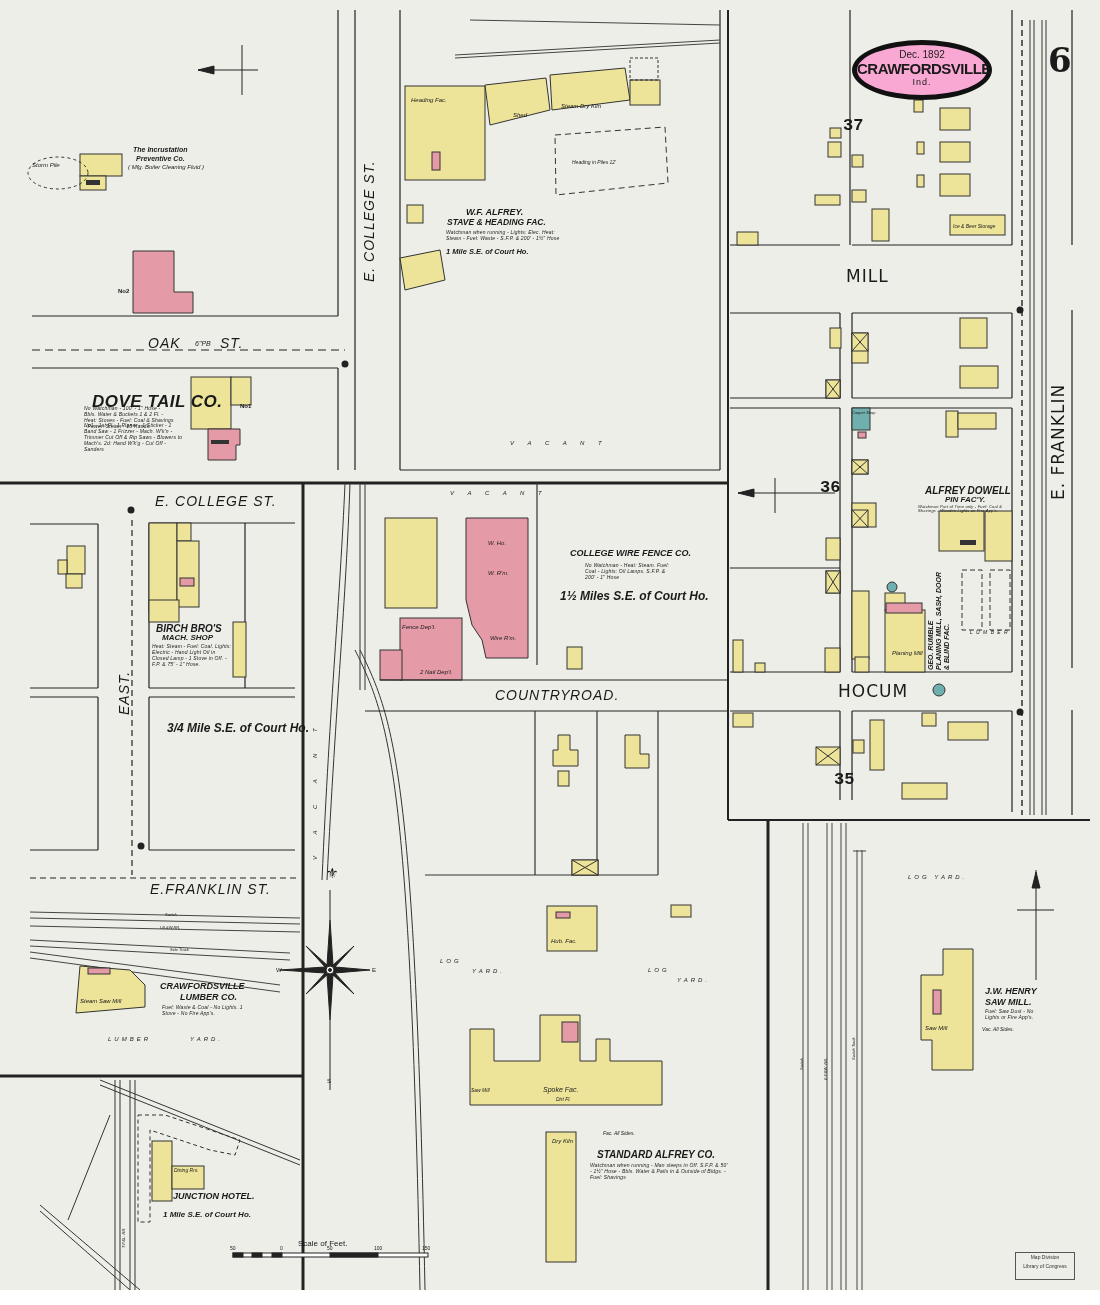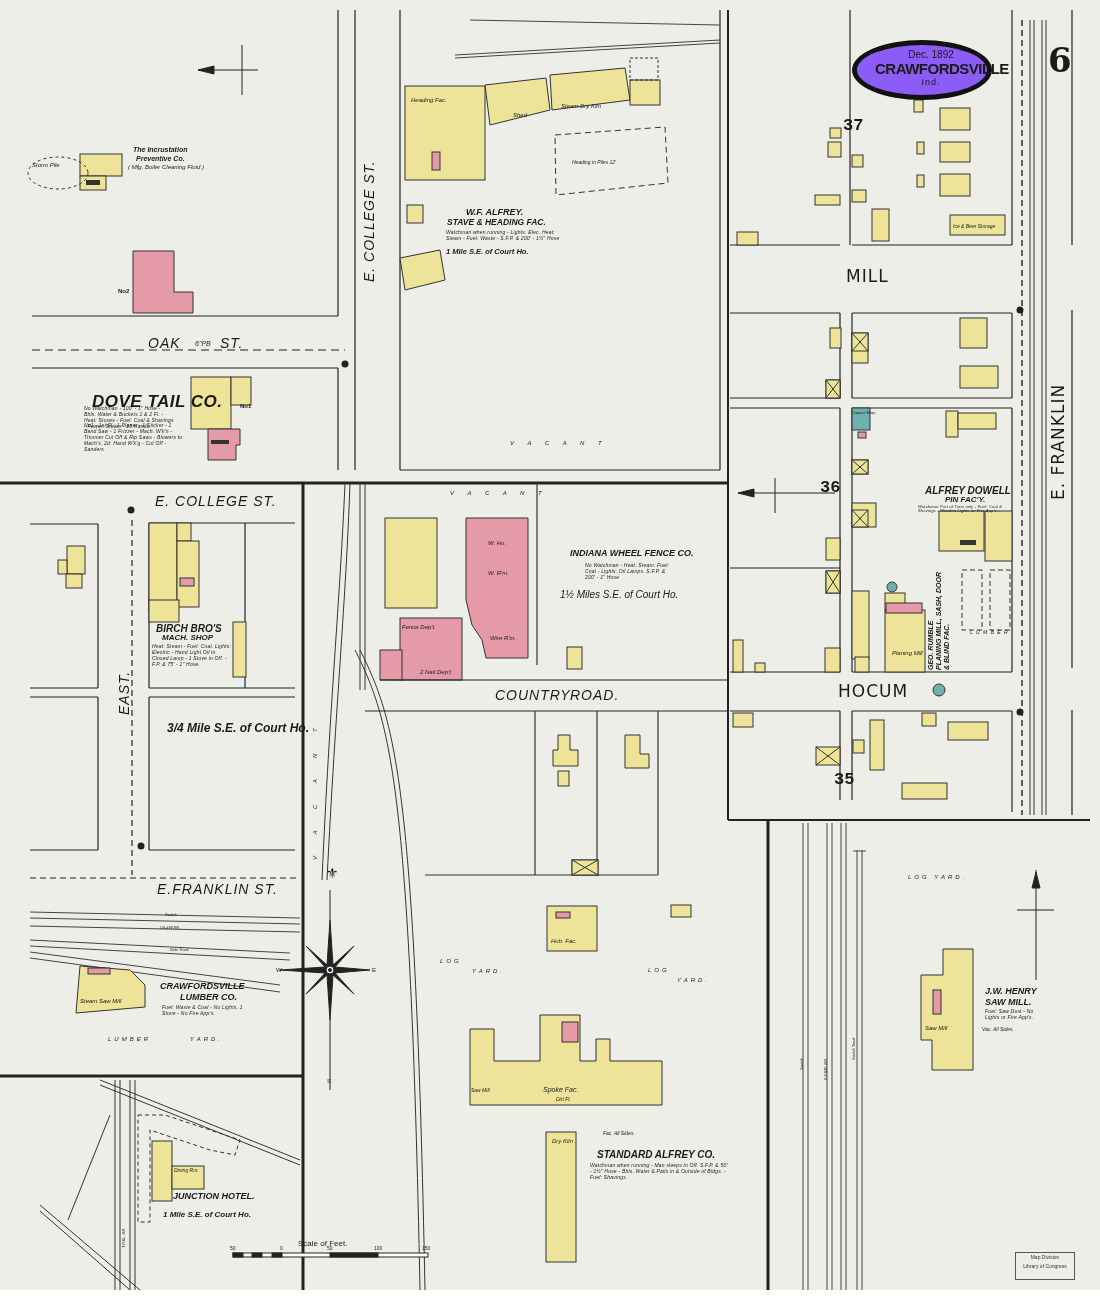--- a/index.html
+++ b/index.html
@@ -9,21 +9,21 @@
   svg.map{position:absolute;left:0;top:0;}
   .lbl{position:absolute;white-space:nowrap;font-style:italic;font-family:"Liberation Sans",sans-serif;color:#1a1a1a;line-height:1;}
   .street{font-style:italic;font-size:14px;letter-spacing:1px;}
   .bigstreet{font-style:normal;font-size:17px;letter-spacing:1px;font-family:"DejaVu Sans",sans-serif;}
   .company{font-size:17px;font-weight:bold;letter-spacing:.5px;}
   .note{font-size:5px;letter-spacing:.2px;line-height:6px;white-space:normal;}
   .small{font-size:7px;}
   .tiny{font-size:6px;}
   .block-num{font-style:normal;font-weight:bold;font-size:17px;font-family:Liberation Mono, monospace;}
   .vert{transform-origin:left top;transform:rotate(-90deg);}
-  .title-oval{position:absolute;left:852px;top:40px;width:140px;height:60px;border:5px solid #111;border-radius:50%;background:#8b5cf6;box-sizing:border-box;text-align:center;padding-left:18px;}
+  .title-oval{position:absolute;left:852px;top:40px;width:140px;height:60px;border:5px solid #111;border-radius:50%;background:#f9a8d4;box-sizing:border-box;text-align:center;}
   .title-oval .d{font-size:10px;font-style:normal;margin-top:4px;}
   .title-oval .c{font-size:15px;font-style:normal;font-weight:bold;letter-spacing:-.5px;font-family:"Liberation Sans Narrow","Liberation Sans",sans-serif;}
   .title-oval .s{font-size:9px;letter-spacing:1px;}
   .sheetno{position:absolute;left:1048px;top:40px;font-size:34px;font-family:"DejaVu Serif",serif;font-weight:bold;}
   .stamp{position:absolute;left:1015px;top:1252px;width:58px;height:26px;border:1px solid #555;font-size:5px;text-align:center;color:#333;line-height:9px;}
   .scale-title{position:absolute;left:298px;top:1240px;font-size:8px;font-style:normal;}
 </style>
 </head>
 <body>
 
@@ -359,21 +359,21 @@
   <div class="s">Ind.</div>
 </div>
 <div class="sheetno">6</div>
 
 <div class="lbl street vert" style="left:362px;top:282px;">E. COLLEGE ST.</div>
 <div class="lbl street" style="left:148px;top:336px;">OAK</div>
 <div class="lbl small" style="left:195px;top:340px;">6"PB</div>
 <div class="lbl street" style="left:220px;top:336px;">ST.</div>
 <div class="lbl street" style="left:155px;top:494px;">E. COLLEGE ST.</div>
 <div class="lbl street vert" style="left:117px;top:715px;">EAST.</div>
-<div class="lbl street" style="left:150px;top:882px;margin-left:7px;">E.FRANKLIN ST.</div>
+<div class="lbl street" style="left:150px;top:882px;">E.FRANKLIN ST.</div>
 <div class="lbl street" style="left:495px;top:688px;">COUNTRY</div>
 <div class="lbl street" style="left:570px;top:688px;">ROAD.</div>
 <div class="lbl bigstreet" style="left:846px;top:268px;">MILL</div>
 <div class="lbl bigstreet" style="left:838px;top:683px;">HOCUM</div>
 <div class="lbl bigstreet vert" style="left:1050px;top:500px;">E. FRANKLIN</div>
 <div class="lbl tiny" style="left:510px;top:440px;letter-spacing:6px;">V A C A N T</div>
 <div class="lbl tiny" style="left:450px;top:490px;letter-spacing:6px;">V A C A N T</div>
 <div class="lbl tiny vert" style="left:312px;top:860px;letter-spacing:10px;">V A C A N T</div>
 
 <div class="lbl block-num" style="left:843px;top:117px;">37</div>
@@ -398,23 +398,23 @@
 <div class="lbl company" style="left:92px;top:393px;">DOVE TAIL CO.</div>
 <div class="lbl note" style="left:84px;top:405px;width:90px;">No Watchman - 100' - 1" Hose - Bbls. Water &amp; Buckets 1 &amp; 2 Fl. - Heat: Stoves - Fuel: Coal &amp; Shavings - Power: Steam - 15 Hands.</div>
 <div class="lbl note" style="left:84px;top:422px;width:100px;">No1 - 1st Fl.: 1 Planer - 1 Sticker - 1 Band Saw - 1 Frizzer - Mach. W'k'n - Trimmer Cut Off &amp; Rip Saws - Blowers to Mach's. 2d: Hand W'k'g - Cut Off - Sanders</div>
 <div class="lbl tiny" style="left:240px;top:403px;font-weight:bold;font-style:normal;">No1</div>
 
 <div class="lbl" style="left:156px;top:624px;font-size:10px;font-weight:bold;">BIRCH BRO'S</div>
 <div class="lbl" style="left:162px;top:634px;font-size:8px;font-weight:bold;">MACH. SHOP</div>
 <div class="lbl note" style="left:152px;top:643px;width:80px;">Heat: Steam - Fuel: Coal. Lights: Electric - Hand Light Oil in Closed Lamp - 1 Stove in Off. - F.P. &amp; 75' - 1" Hose.</div>
 <div class="lbl" style="left:167px;top:722px;font-size:12px;font-weight:bold;">3/4 Mile S.E. of Court Ho.</div>
 
-<div class="lbl" style="left:570px;top:549px;font-size:9px;font-weight:bold;">INDIANA WHEEL FENCE CO.</div>
+<div class="lbl" style="left:570px;top:549px;font-size:9px;font-weight:bold;">COLLEGE WIRE FENCE CO.</div>
 <div class="lbl note" style="left:585px;top:562px;width:90px;">No Watchman - Heat: Steam. Fuel: Coal - Lights: Oil Lamps. S.F.P. &amp; 200' - 1" Hose</div>
-<div class="lbl" style="left:560px;top:590px;font-size:10px;font-weight:normal;">1½ Miles S.E. of Court Ho.</div>
+<div class="lbl" style="left:560px;top:590px;font-size:12px;font-weight:bold;">1½ Miles S.E. of Court Ho.</div>
 <div class="lbl tiny" style="left:402px;top:624px;">Fence Dep't.</div>
 <div class="lbl tiny" style="left:420px;top:669px;">2 Nail Dep't.</div>
 <div class="lbl tiny" style="left:488px;top:540px;">W. Ho.</div>
 <div class="lbl tiny" style="left:488px;top:570px;">W. R'm.</div>
 <div class="lbl tiny" style="left:490px;top:635px;">Wire R'm.</div>
 
 <div class="lbl" style="left:160px;top:982px;font-size:9px;font-weight:bold;">CRAWFORDSVILLE</div>
 <div class="lbl" style="left:180px;top:993px;font-size:9px;font-weight:bold;">LUMBER CO.</div>
 <div class="lbl note" style="left:162px;top:1004px;width:95px;">Fuel: Waste &amp; Coal - No Lights. 1 Stove - No Fire App's.</div>
 <div class="lbl tiny" style="left:80px;top:998px;">Steam Saw Mill</div>

